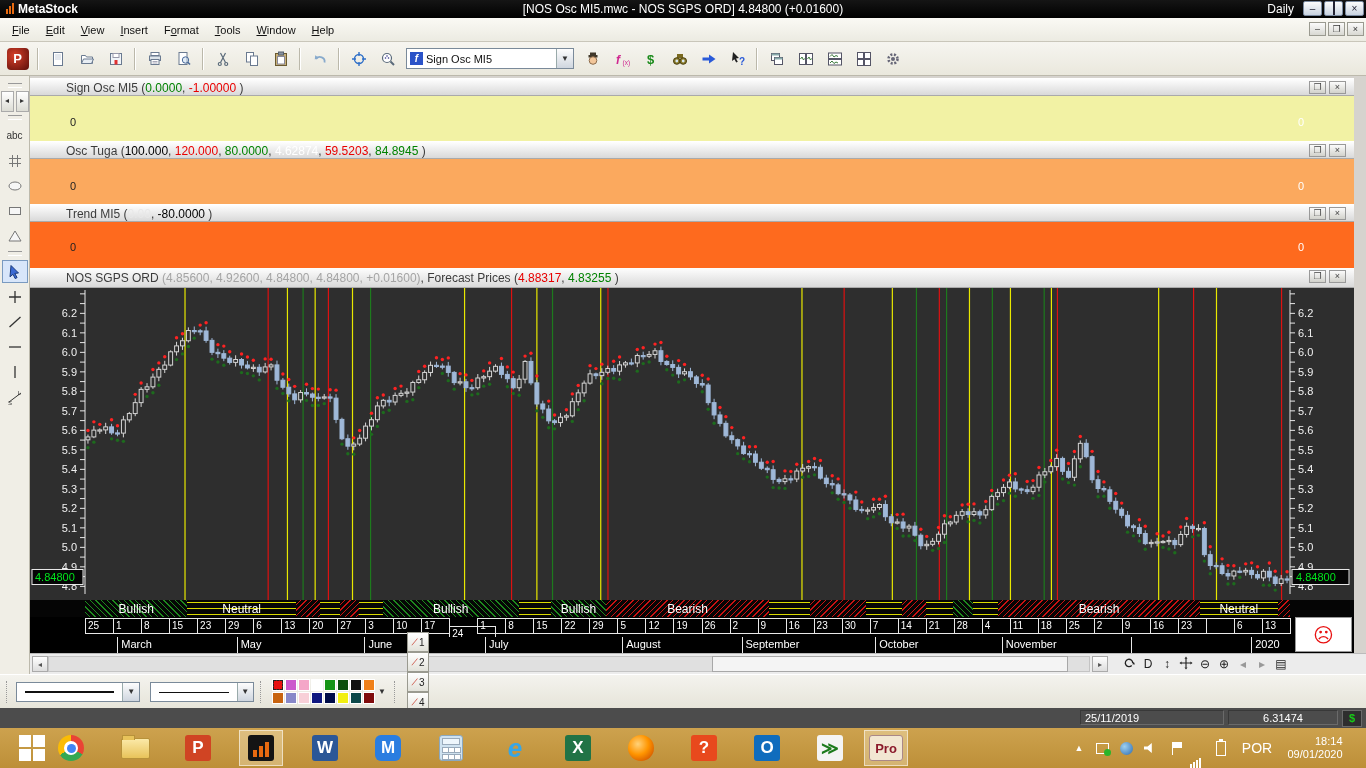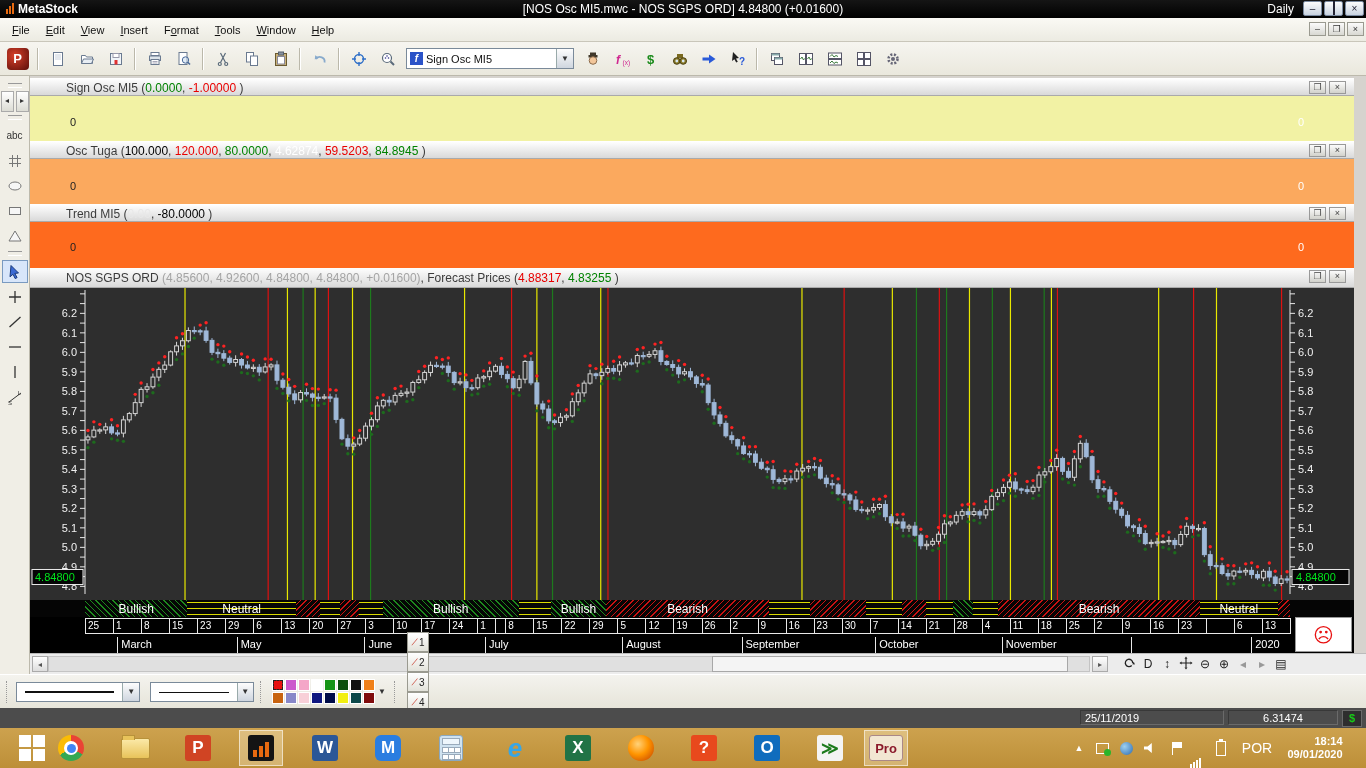--- a/index.html
+++ b/index.html
@@ -123,21 +123,21 @@
   .msbars{width:26px;height:26px;background:#141414;border-radius:3px;display:flex;align-items:flex-end;justify-content:center;gap:2px;padding-bottom:4px;box-sizing:border-box;}
   .msbars i{display:block;width:4px;background:#e86a10;}
   .calc{width:24px;height:26px;background:#cfe2f0;border-radius:3px;border:1px solid #8aa8c0;box-sizing:border-box;padding:2px;}
   .calc .disp{height:5px;background:#eef6fc;border:1px solid #9ab;margin-bottom:2px;}
   .calc .keys{display:grid;grid-template-columns:repeat(3,5px);gap:1px;}
   .calc .keys i{width:5px;height:4px;background:#fff;display:block;border:0.5px solid #9ab;}
   .ie{font-size:26px;font-weight:bold;font-style:italic;color:#35a6e8;line-height:26px;}
   .pro-ic{width:34px;height:26px;background:#f2e7d2;border:1px solid #a88;border-radius:3px;color:#8b1a2b;
           font-weight:bold;font-size:13px;display:flex;align-items:center;justify-content:center;box-sizing:border-box;}
   .tray{position:absolute;top:0;height:40px;display:flex;align-items:center;justify-content:center;color:#fff;}
-  .clock{text-align:right;font-size:11px;color:#fff;line-height:13px;font-weight:bold;}
+  .clock{text-align:right;font-size:11px;color:#fff;line-height:13px;}
   svg text{font-family:"Liberation Sans",sans-serif;}
 </style>
 </head>
 <body>
 
 <div id="screen">
 
   <div id="titlebar">
     <span id="ms-logo">
         <i style="height:5px"></i>
@@ -1705,21 +1705,21 @@
       <div class="dcell" style="left: 139.07px; width: 29.0233px;">15</div>
       <div class="dcell" style="left: 167.093px; width: 29.0233px;">23</div>
       <div class="dcell" style="left: 195.116px; width: 29.0233px;">29</div>
       <div class="dcell" style="left: 223.14px; width: 29.0233px;">6</div>
       <div class="dcell" style="left: 251.163px; width: 29.0233px;">13</div>
       <div class="dcell" style="left: 279.186px; width: 29.0233px;">20</div>
       <div class="dcell" style="left: 307.209px; width: 29.0233px;">27</div>
       <div class="dcell" style="left: 335.233px; width: 29.0233px;">3</div>
       <div class="dcell" style="left: 363.256px; width: 29.0233px;">10</div>
       <div class="dcell" style="left: 391.279px; width: 29.0233px;">17</div>
-      <div class="dcell" style="left: 419.302px; width: 47px;">24</div>
+      <div class="dcell" style="left: 419.302px; width: 47px; margin-top: 8px;">24</div>
       <div class="dcell" style="left: 447.326px; width: 29.0233px;">1</div>
       <div class="dcell" style="left: 475.349px; width: 29.0233px;">8</div>
       <div class="dcell" style="left: 503.372px; width: 29.0233px;">15</div>
       <div class="dcell" style="left: 531.395px; width: 29.0233px;">22</div>
       <div class="dcell" style="left: 559.419px; width: 29.0233px;">29</div>
       <div class="dcell" style="left: 587.442px; width: 29.0233px;">5</div>
       <div class="dcell" style="left: 615.465px; width: 29.0233px;">12</div>
       <div class="dcell" style="left: 643.488px; width: 29.0233px;">19</div>
       <div class="dcell" style="left: 671.512px; width: 29.0233px;">26</div>
       <div class="dcell" style="left: 699.535px; width: 29.0233px;">2</div>

